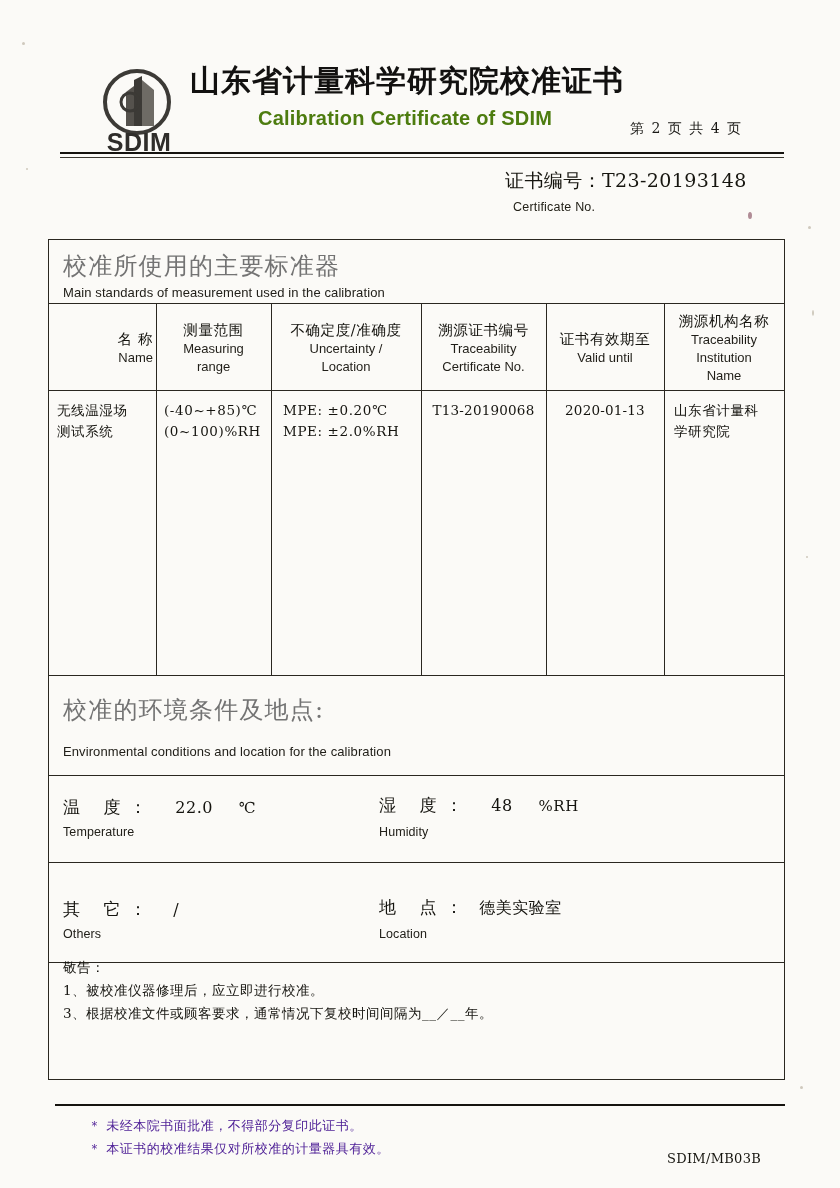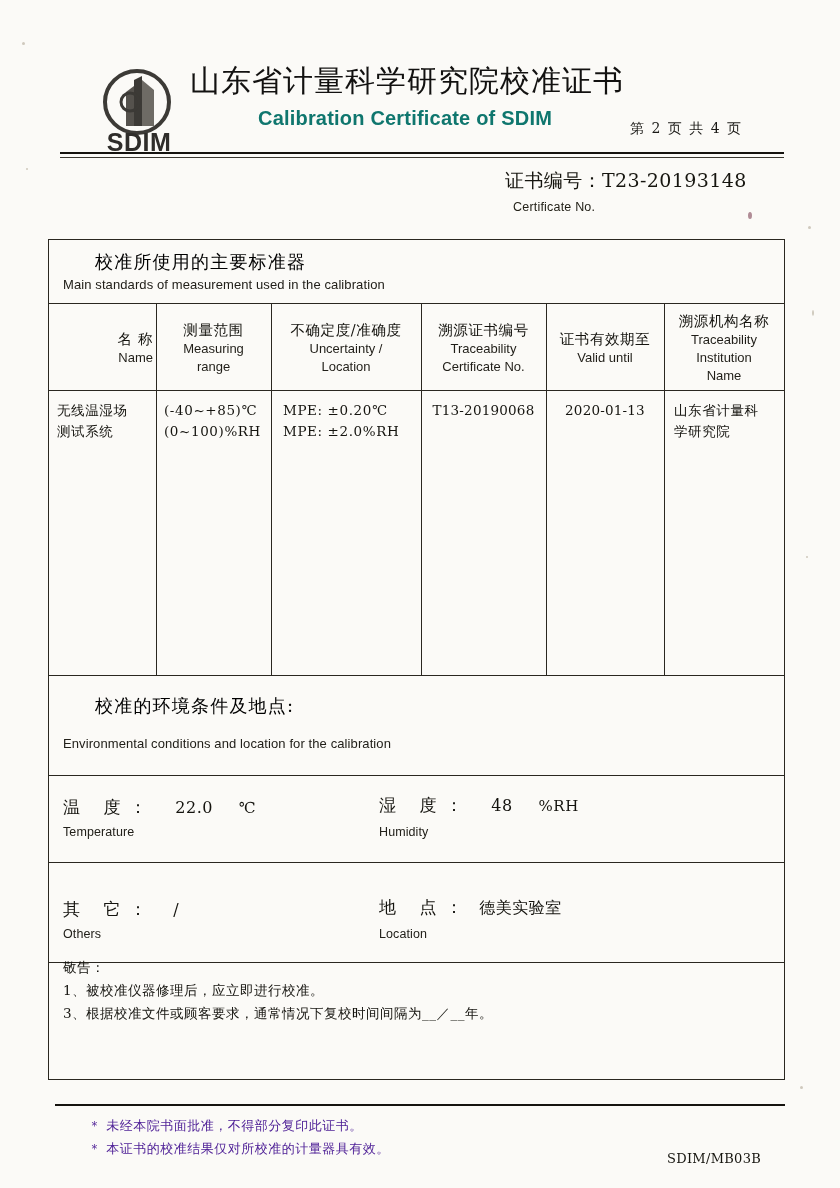--- a/index.html
+++ b/index.html
@@ -37,34 +37,34 @@
   .logo svg { display:block; }
   .title-block {
     position: absolute;
     left: 190px; top: 4px;
     width: 430px;
     text-align: center;
   }
   .title-cn {
     font-family: "DejaVu Serif", "Liberation Serif", serif;
     font-size: 30px;
-    font-weight: 400;
+    font-weight: 700;
     letter-spacing: 1px;
     line-height: 38px;
     color: #121110;
     white-space: nowrap;
   }
   .title-en {
     font-family: "Liberation Sans", sans-serif;
     font-size: 20px;
     font-weight: 700;
     letter-spacing: 0.2px;
     line-height: 28px;
     margin-top: 4px;
-    color: #0f766e;
+    color: #4d7c0f;
     white-space: nowrap;
   }
   .page-no {
     position: absolute;
     left: 630px; top: 62px;
     font-family: "DejaVu Serif", "Liberation Serif", serif;
     font-size: 14px;
     letter-spacing: 1.5px;
     color: #1a1916;
     white-space: nowrap;
@@ -105,25 +105,24 @@
     position: absolute;
     left: 48px; top: 239px;
     width: 737px;
     height: 841px;
     border: 1.4px solid #2a2720;
     box-sizing: border-box;
   }
 
   .sec-title-cn {
     font-family: "DejaVu Serif", "Liberation Serif", serif;
-    font-size: 18px;
+    font-size: 24px;
     font-weight: 400;
     letter-spacing: 1.2px;
-    color: #000000;
-    margin-left: 32px;
+    color: #737373;
   }
   .sec-title-en {
     font-size: 13px;
     letter-spacing: 0.1px;
     color: #22201a;
     margin-top: 3px;
   }
 
   
   .band-std-title {

